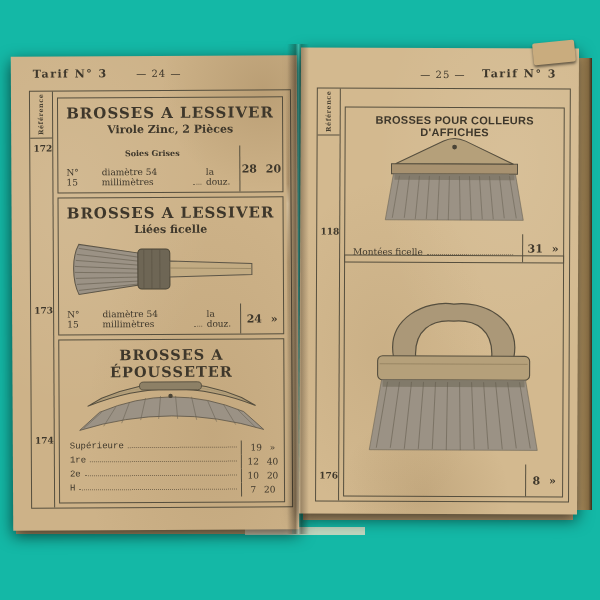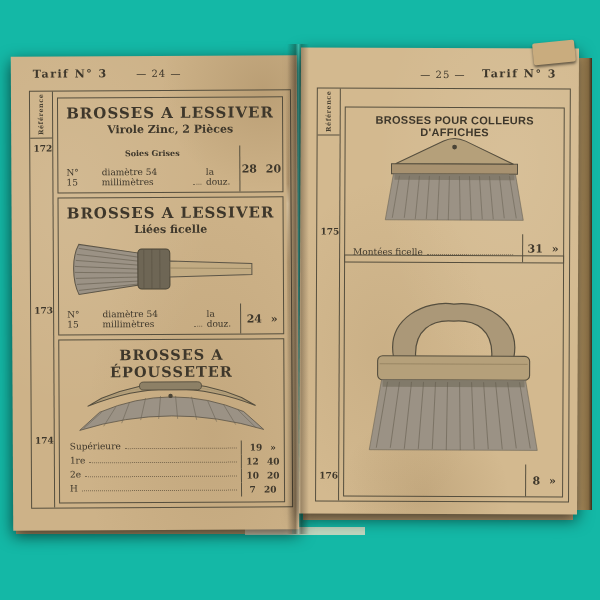--- a/index.html
+++ b/index.html
@@ -35,23 +35,23 @@
   .sec-note{position:absolute;top:2px;left:8px;right:44px;text-align:center;font-weight:bold;font-size:8px;}
   .rowblock{position:absolute;left:0;right:0;bottom:0;}
   .price-cell{position:absolute;right:0;top:0;bottom:0;width:42px;border-left:1.4px solid #564f3e;
      display:flex;align-items:center;justify-content:center;font-size:11px;font-weight:bold;
      word-spacing:5px;}
   .row-line{position:absolute;left:8px;right:48px;bottom:5px;display:flex;align-items:flex-end;
      font-size:9px;}
   .leader{flex:1;border-bottom:1px dotted rgba(70,60,45,.6);margin:0 4px 2px 4px;min-width:8px;}
   .rows4{position:absolute;left:0;right:0;bottom:5px;}
   .row4{display:flex;align-items:baseline;height:14px;}
-  .row4 .lbl{padding-left:10px;font-size:9px;}
+  .row4 .lbl{padding-left:10px;font-size:9px;font-family:Liberation Mono, monospace;}
   .row4 .pc{width:42px;border-left:1.4px solid #564f3e;align-self:stretch;display:flex;
-     align-items:center;justify-content:center;font-size:9px;font-weight:bold;word-spacing:5px;
+     align-items:center;justify-content:center;font-size:9px;font-weight:normal;word-spacing:5px;
      flex:0 0 auto;}
   .illus{position:absolute;}
   .gutter{position:absolute;left:287px;top:44px;width:22px;height:490px;z-index:5;
      background:linear-gradient(to right, rgba(30,18,8,0) 0%, rgba(30,18,8,.34) 38%,
        rgba(255,250,235,.16) 52%, rgba(30,18,8,.30) 64%, rgba(30,18,8,0) 100%);}
   .page-stack{position:absolute;left:574px;top:58px;width:18px;height:452px;z-index:0;
      background:linear-gradient(to right,#c9ad81 0%,#b2935f 45%,#8a6f45 80%,#3a2e1c 100%);}
   .edge-strip{position:absolute;z-index:0;}
   .crease{position:absolute;right:8px;top:30px;bottom:50px;width:3px;
      background:linear-gradient(to bottom, transparent 0%, rgba(90,60,30,.20) 25%,
@@ -180,21 +180,21 @@
   <div class="page page-right">
     <div class="dogear"></div>
     <div class="hdr-center" style="left:16px;top:21px;width:252px;">— 25 —</div>
     <div class="hdr" style="right:22px;top:19px;">Tarif N° 3</div>
 
     <div class="table-outer" style="left:16px;top:40px;width:252px;height:412px;">
       <div class="ref-col">
         <div class="ref-label-cell">
           <span class="vertical">Référence</span>
         </div>
-        <div class="ref-num" style="top:138px;">175</div>
+        <div class="ref-num" style="top:138px;">118</div>
         <div class="ref-num" style="top:382px;">176</div>
       </div>
 
       <div class="sec" style="left:27px;top:18px;width:218px;height:154px;">
         <div class="sec-title-sans" style="font-size:11px;margin-top:6px;">BROSSES POUR COLLEURS D'AFFICHES</div>
         <svg class="illus" style="left:24px;top:24px;" width="170" height="96" viewBox="0 0 170 96">
           <path d="M26,32 L74,9 Q85,4 96,9 L144,32 Z" fill="#b5a07a" stroke="#554e3e" stroke-width="1"></path>
           <circle cx="85" cy="15" r="2.4" fill="#4a4436"></circle>
           <rect x="22" y="32" width="126" height="10" fill="#a89270" stroke="#554e3e" stroke-width="1"></rect>
           <path d="M24,42 L16,88 L154,88 L146,42 Z" fill="#9b9285" stroke="#6b6455" stroke-width="0.6"></path>

